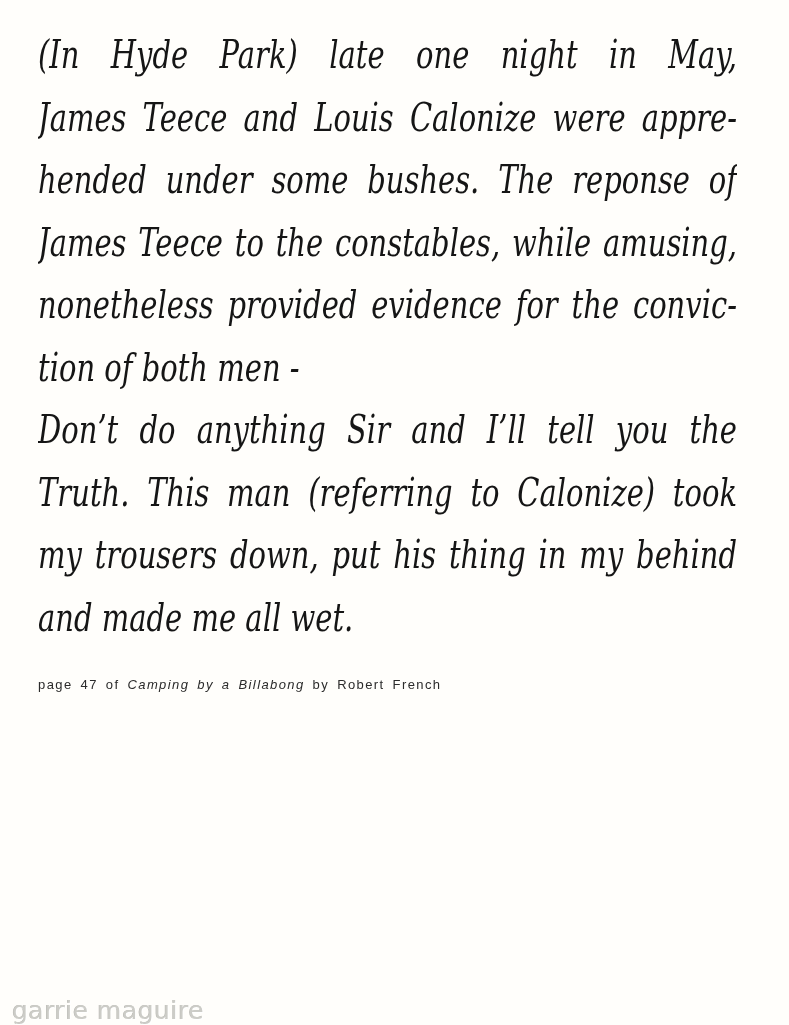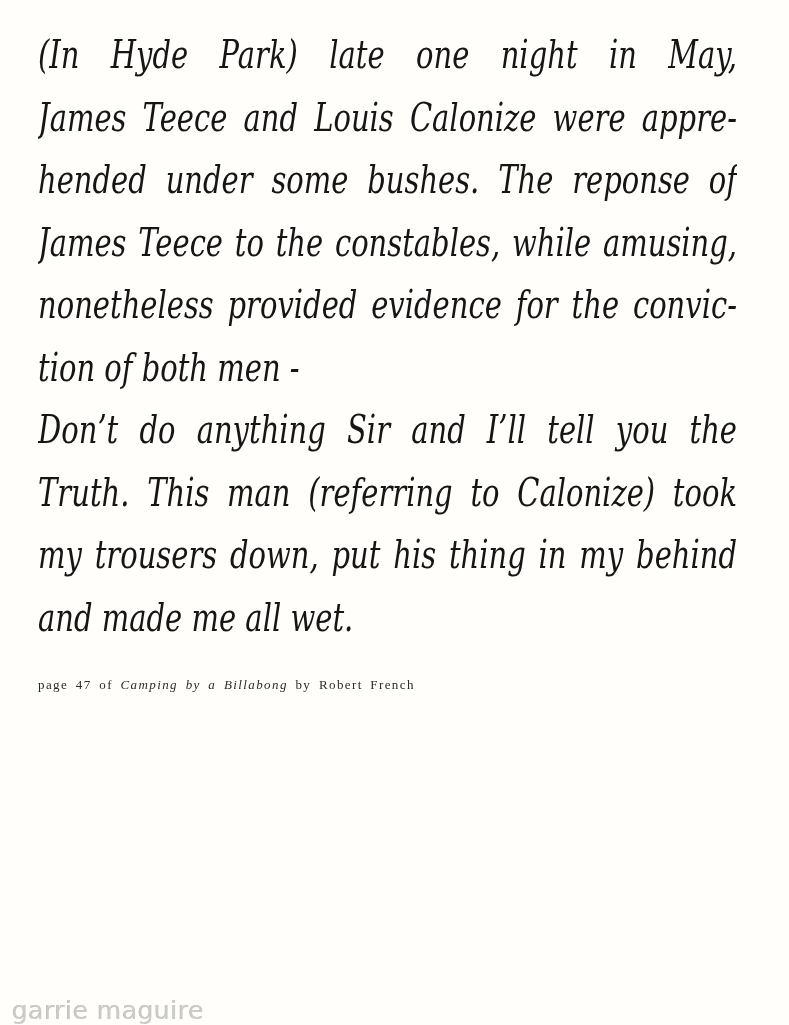--- a/index.html
+++ b/index.html
@@ -31,21 +31,21 @@
     max-height: 62.5px;
   }
   .line.fill {
     text-align: justify;
     text-align-last: justify;
   }
   .caption {
     position: absolute;
     left: 38px;
     top: 677px;
-    font-family: Liberation Serif, serif;
+    font-family: Liberation Sans, sans-serif;
     font-size: 13px;
     letter-spacing: 1.4px;
     word-spacing: 3px;
     color: #2b2b2b;
     white-space: nowrap;
   }
   .caption .title {
     font-style: italic;
   }
   .watermark {

